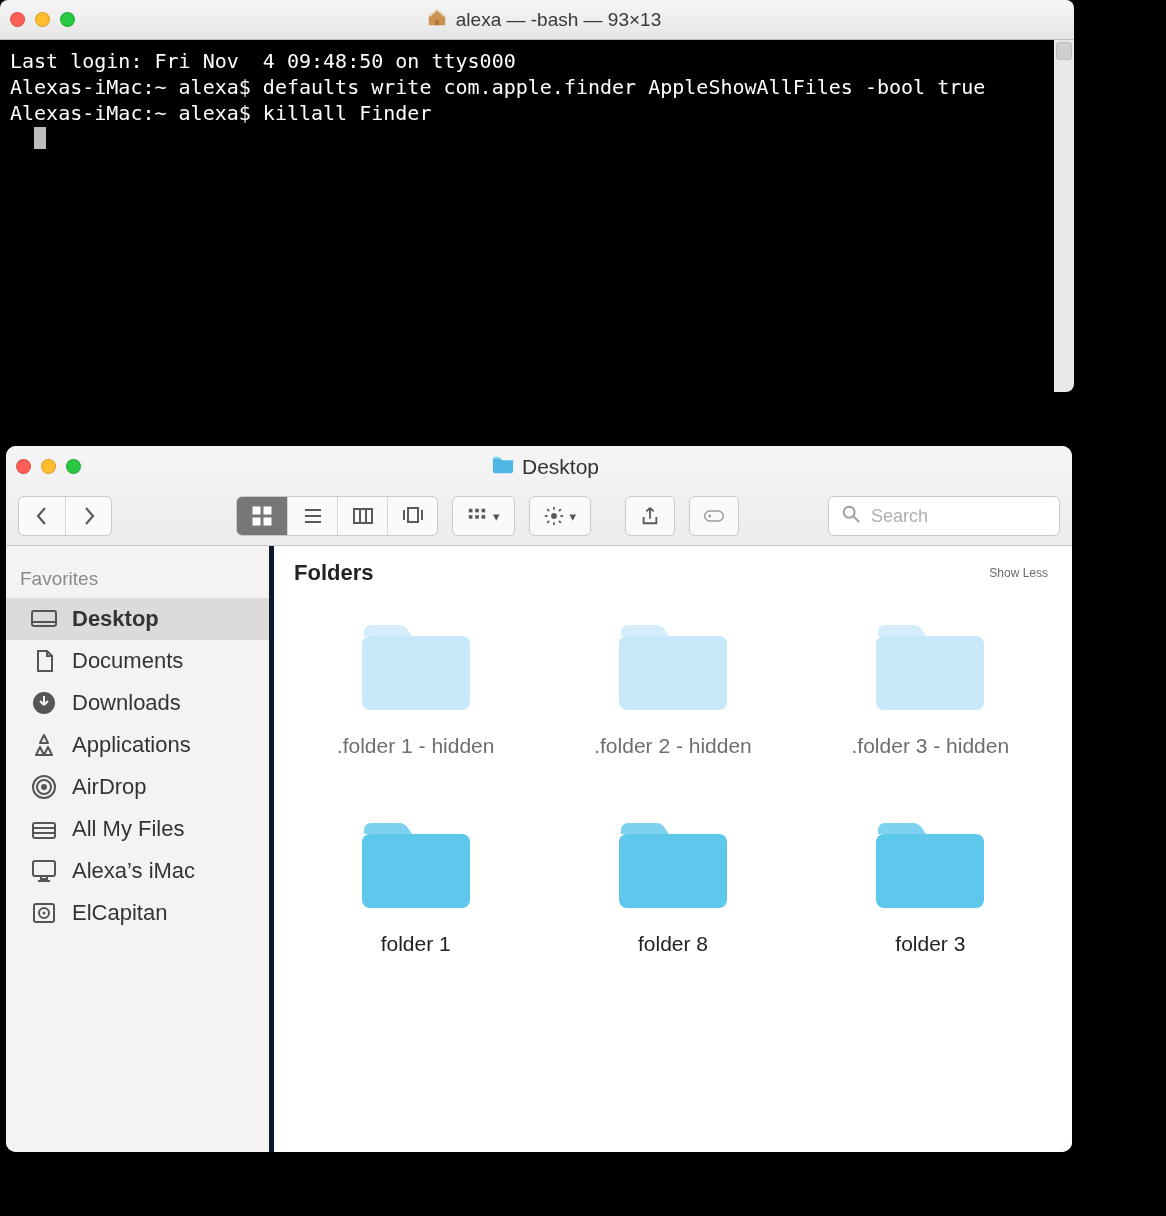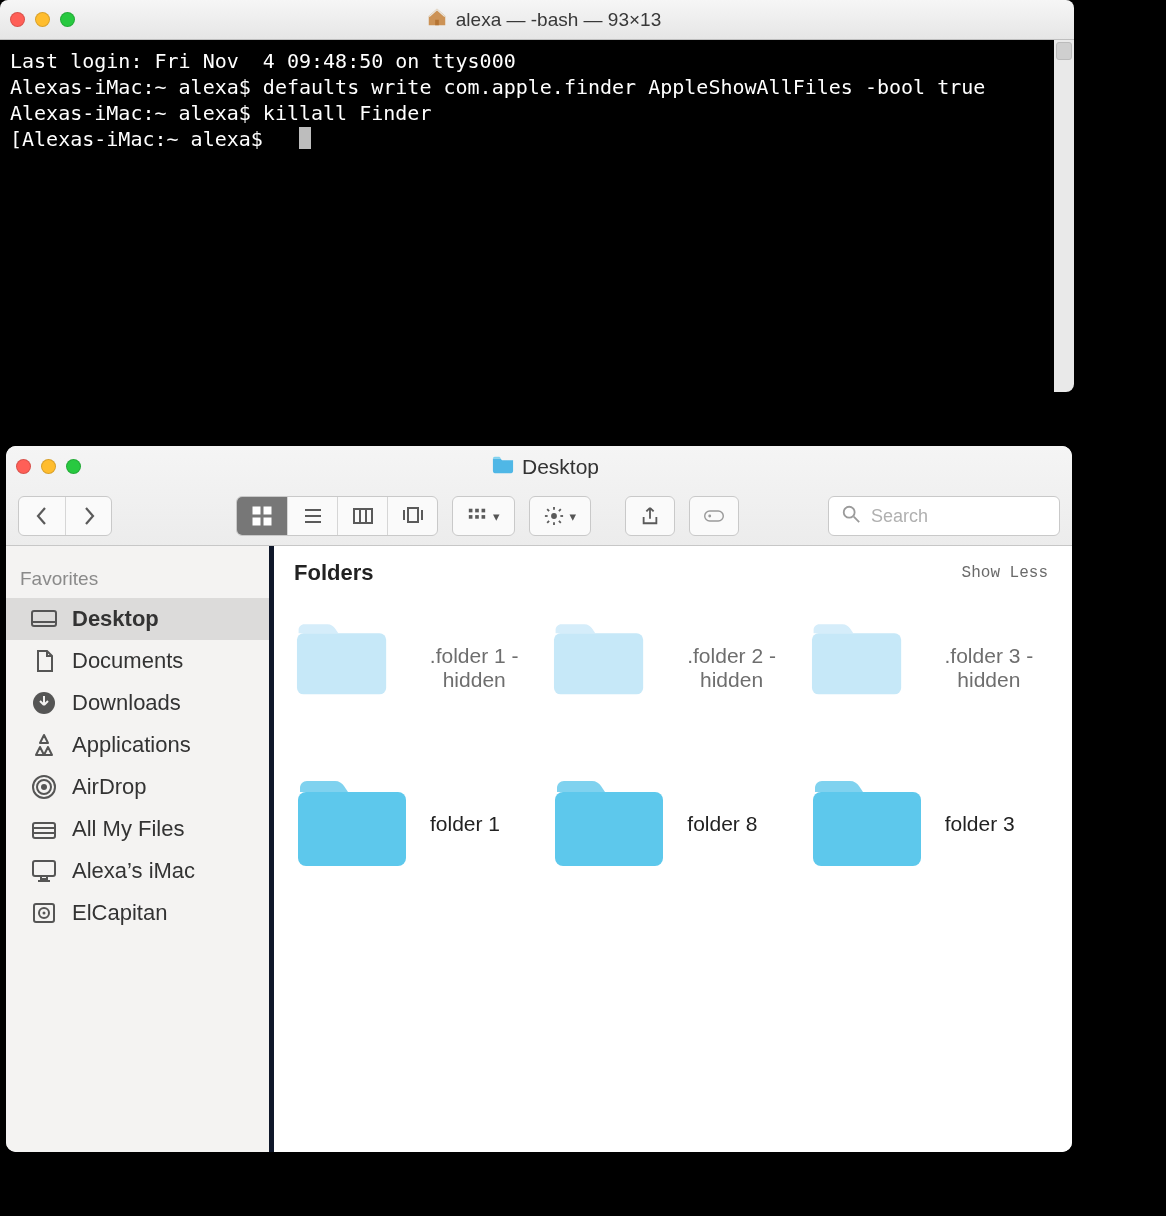--- a/index.html
+++ b/index.html
@@ -125,28 +125,28 @@
   .sidebar-item .sicon svg { width: 26px; height: 24px; }
 
   .content {
     flex: 1; background: #fff; padding: 0 0 0 0; overflow: auto;
   }
   .section-header {
     display: flex; align-items: center; justify-content: space-between;
     padding: 14px 24px 10px 20px; color: #222;
   }
   .section-header .sh-title { font-size: 22px; font-weight: 700; }
-  .section-header .sh-action { font-size: 16px; color: #6a6a6a; font-family: Liberation Mono, monospace; }
+  .section-header .sh-action { font-size: 12px; color: #6a6a6a; }
 
   .folder-grid {
     display: grid; grid-template-columns: repeat(3, 1fr);
     row-gap: 60px; column-gap: 10px; padding: 24px 18px 0 18px;
   }
   .folder-item {
-    display: flex; flex-direction: row; align-items: center; gap: 18px;
+    display: flex; flex-direction: column; align-items: center; gap: 18px;
   }
   .folder-item .ficon { width: 120px; height: 96px; }
   .folder-item .flabel { font-size: 21px; color: #222; text-align: center; }
   .hidden-folder .flabel { color: #6e6e6e; }
 
   
   .folder-svg .tab { fill: #bfe4f6; }
   .folder-svg .body { fill: #aee0f5; }
   .folder-svg.hidden .tab { fill: #d5edfa; }
   .folder-svg.hidden .body { fill: #c6e8f8; }
@@ -173,21 +173,21 @@
             </svg>
       </span>
       <span>alexa — -bash — 93×13</span>
     </div>
     <div style="width:52px"></div>
   </div>
   <div class="term-body">
     <div class="term-line">Last login: Fri Nov  4 09:48:50 on ttys000</div>
     <div class="term-line">Alexas-iMac:~ alexa$ defaults write com.apple.finder AppleShowAllFiles -bool true</div>
     <div class="term-line">Alexas-iMac:~ alexa$ killall Finder</div>
-    <div class="term-line"><span>[Alexas-iMac:~ alexa$ </span><span class="cursor-block"></span></div>
+    <div class="term-line"><span class="cursor-block"></span></div>
   </div>
   <div class="term-scrollbar">
     <div class="term-scroll-knob"></div>
   </div>
 </div>
 
 <div class="finder-window">
   <div class="finder-toolbar">
     <div class="finder-titlebar-row">
       <div class="traffic">

